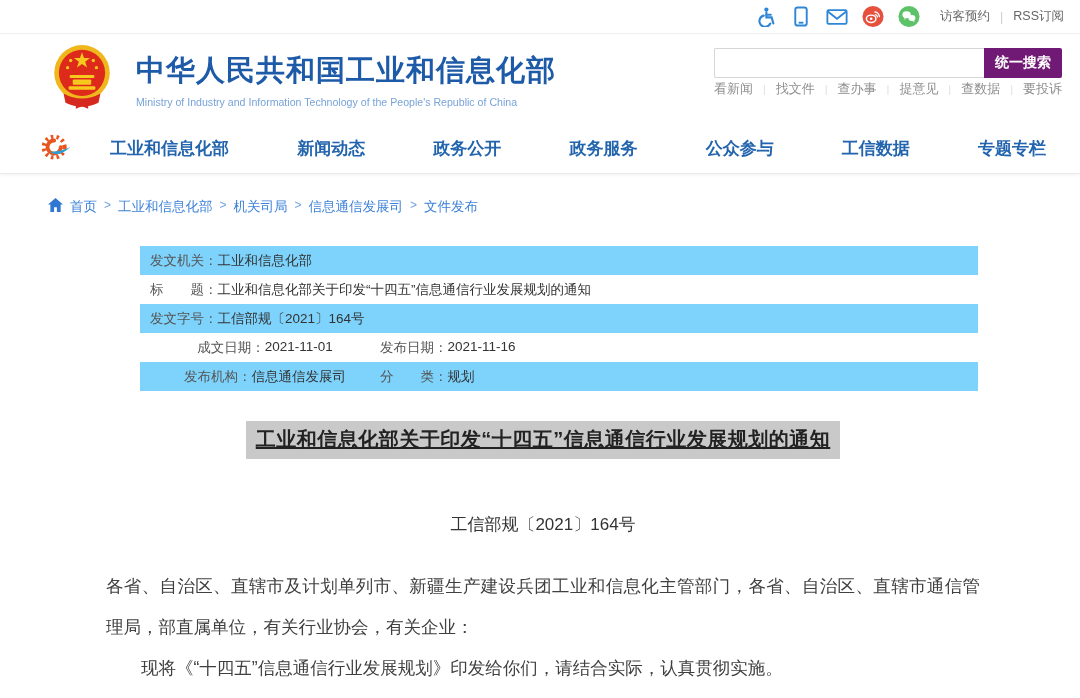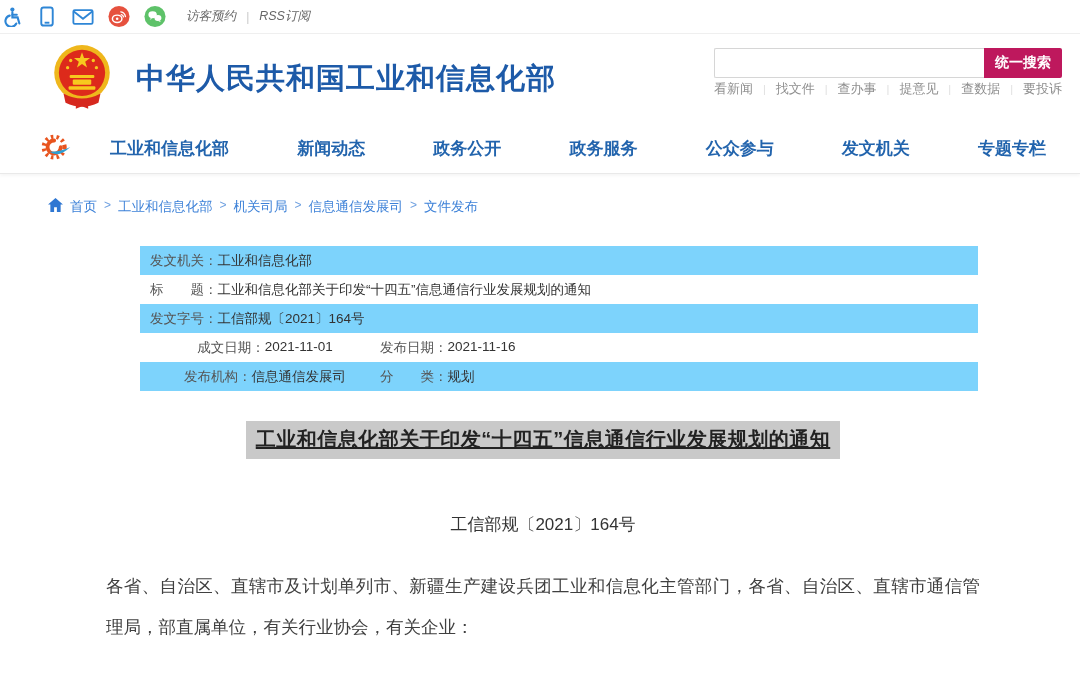--- a/index.html
+++ b/index.html
@@ -4,22 +4,22 @@
 <style>
   * { margin:0; padding:0; box-sizing:border-box; }
   html,body { background:#fff; }
   body {
     width:1080px; height:698px; overflow:hidden;
     font-family:"Liberation Sans","DejaVu Sans",sans-serif;
     color:#333;
   }
   
   .topbar {
-    height:34px; display:flex; align-items:center; justify-content:flex-start;
-    padding-right:16px; gap:14px; border-bottom:1px solid #efefef;font-style:italic;
+    height:34px; display:flex; align-items:center; justify-content:flex-end;
+    padding-right:16px; gap:14px; border-bottom:1px solid #efefef;
   }
   .topbar .ico { width:22px; height:22px; display:inline-flex; align-items:center; justify-content:center; cursor:pointer; }
   .topbar .txtlinks { display:flex; align-items:center; gap:10px; font-size:12.5px; color:#666; margin-left:6px; }
   .topbar .txtlinks .sep { color:#ccc; }
   .topbar .txtlinks span { cursor:pointer; }
 
   
   .header { display:flex; justify-content:space-between; padding:8px 18px 10px 48px; }
   .brand { display:flex; align-items:center; gap:20px; }
   .brand .emblem { width:68px; height:72px; }
@@ -27,21 +27,21 @@
   .site-name { font-size:29px; font-weight:bold; color:#1d5aa8; letter-spacing:1px; }
   .site-name-en { font-size:10.6px; color:#78a3d8; margin-top:5px; }
 
   .search-zone { width:348px; padding-top:6px; }
   .search-row { display:flex; }
   .search-input {
     flex:1; height:30px; border:1px solid #d6d6d6; border-right:none;
     padding:0 8px; font-size:13px; outline:none; border-radius:2px 0 0 2px;
   }
   .search-btn {
-    width:78px; height:30px; background:#be185d; color:#fff; border:none;
+    width:78px; height:30px; background:#701a75; color:#fff; border:none;
     font-size:14px; font-weight:bold; cursor:pointer; border-radius:0 2px 2px 0;
     font-family:inherit;
   }
   .quick-links { display:flex; align-items:center; justify-content:space-between; margin-top:2px; font-size:13px; color:#8f8f8f; }
   .quick-links .ql { cursor:pointer; }
   .quick-links .qsep { color:#e0e0e0; font-size:11px; }
 
   
   .navbar {
     height:50px; display:flex; align-items:center; padding:0 34px 0 40px;
@@ -141,20 +141,21 @@
       <circle cx="18" cy="25" r="1.6" fill="#f7c91e"></circle>
       <circle cx="46" cy="25" r="1.6" fill="#f7c91e"></circle>
       <rect x="20" y="32" width="24" height="3" rx="1" fill="#f7c91e"></rect>
       <rect x="23" y="36.5" width="18" height="5" rx="1" fill="#f7c91e"></rect>
       <rect x="19" y="43" width="26" height="3.5" rx="1" fill="#f7c91e"></rect>
       <path d="M14 50 q18 10 36 0 l-2 9 q-16 8 -32 0 z" fill="#d6281e"></path>
       <path d="M26 59 h12 v6 l-6 -2.5 l-6 2.5 z" fill="#d6281e"></path>
     </svg>
     <div class="names">
       <div class="site-name">中华人民共和国工业和信息化部</div>
+      <div class="site-name-en">Ministry of Industry and Information Technology of the People's Republic of China</div>
     </div>
   </div>
 
   <div class="search-zone">
     <div class="search-row">
       <input class="search-input" type="text" value="" style="">
       <button class="search-btn">统一搜索</button>
     </div>
     <div class="quick-links">
       <span class="ql">看新闻</span>
@@ -177,21 +178,21 @@
     <circle cx="15" cy="16" r="11" fill="none" stroke="#e8541e" stroke-width="4.5" stroke-dasharray="2.6 3.4"></circle>
     <path d="M15 9 a7 7 0 1 0 7 7" fill="none" stroke="#e8541e" stroke-width="4" stroke-linecap="round"></path>
     <path d="M10 21 q10 7 22 -5 q-9 5 -22 5z" fill="#2e9fd4"></path>
   </svg>
   <div class="nav-items">
     <span class="nav-item">工业和信息化部</span>
     <span class="nav-item">新闻动态</span>
     <span class="nav-item">政务公开</span>
     <span class="nav-item">政务服务</span>
     <span class="nav-item">公众参与</span>
-    <span class="nav-item">发文机关</span>
+    <span class="nav-item">工信数据</span>
     <span class="nav-item">专题专栏</span>
   </div>
 </div>
 
 <div class="breadcrumb">
   <svg class="home-ico" viewBox="0 0 16 15">
     <path d="M8 0 L16 7 H13.5 V15 H9.5 V10 H6.5 V15 H2.5 V7 H0 Z" fill="#2f77d2"></path>
   </svg>
   <span class="crumb">首页</span>
   <span class="bsep">&gt;</span>
@@ -245,14 +246,15 @@
   </div>
 </div>
 
 <div class="article">
   <div class="doc-title">
     <span class="hl">工业和信息化部关于印发“十四五”信息通信行业发展规划的通知</span>
   </div>
   <div class="doc-number">工信部规〔2021〕164号</div>
   <div class="doc-body">
     <p>各省、自治区、直辖市及计划单列市、新疆生产建设兵团工业和信息化主管部门，各省、自治区、直辖市通信管理局，部直属单位，有关行业协会，有关企业：</p>
+    <p class="indent">现将《“十四五”信息通信行业发展规划》印发给你们，请结合实际，认真贯彻实施。</p>
   </div>
 </div>
 
 </body></html>

